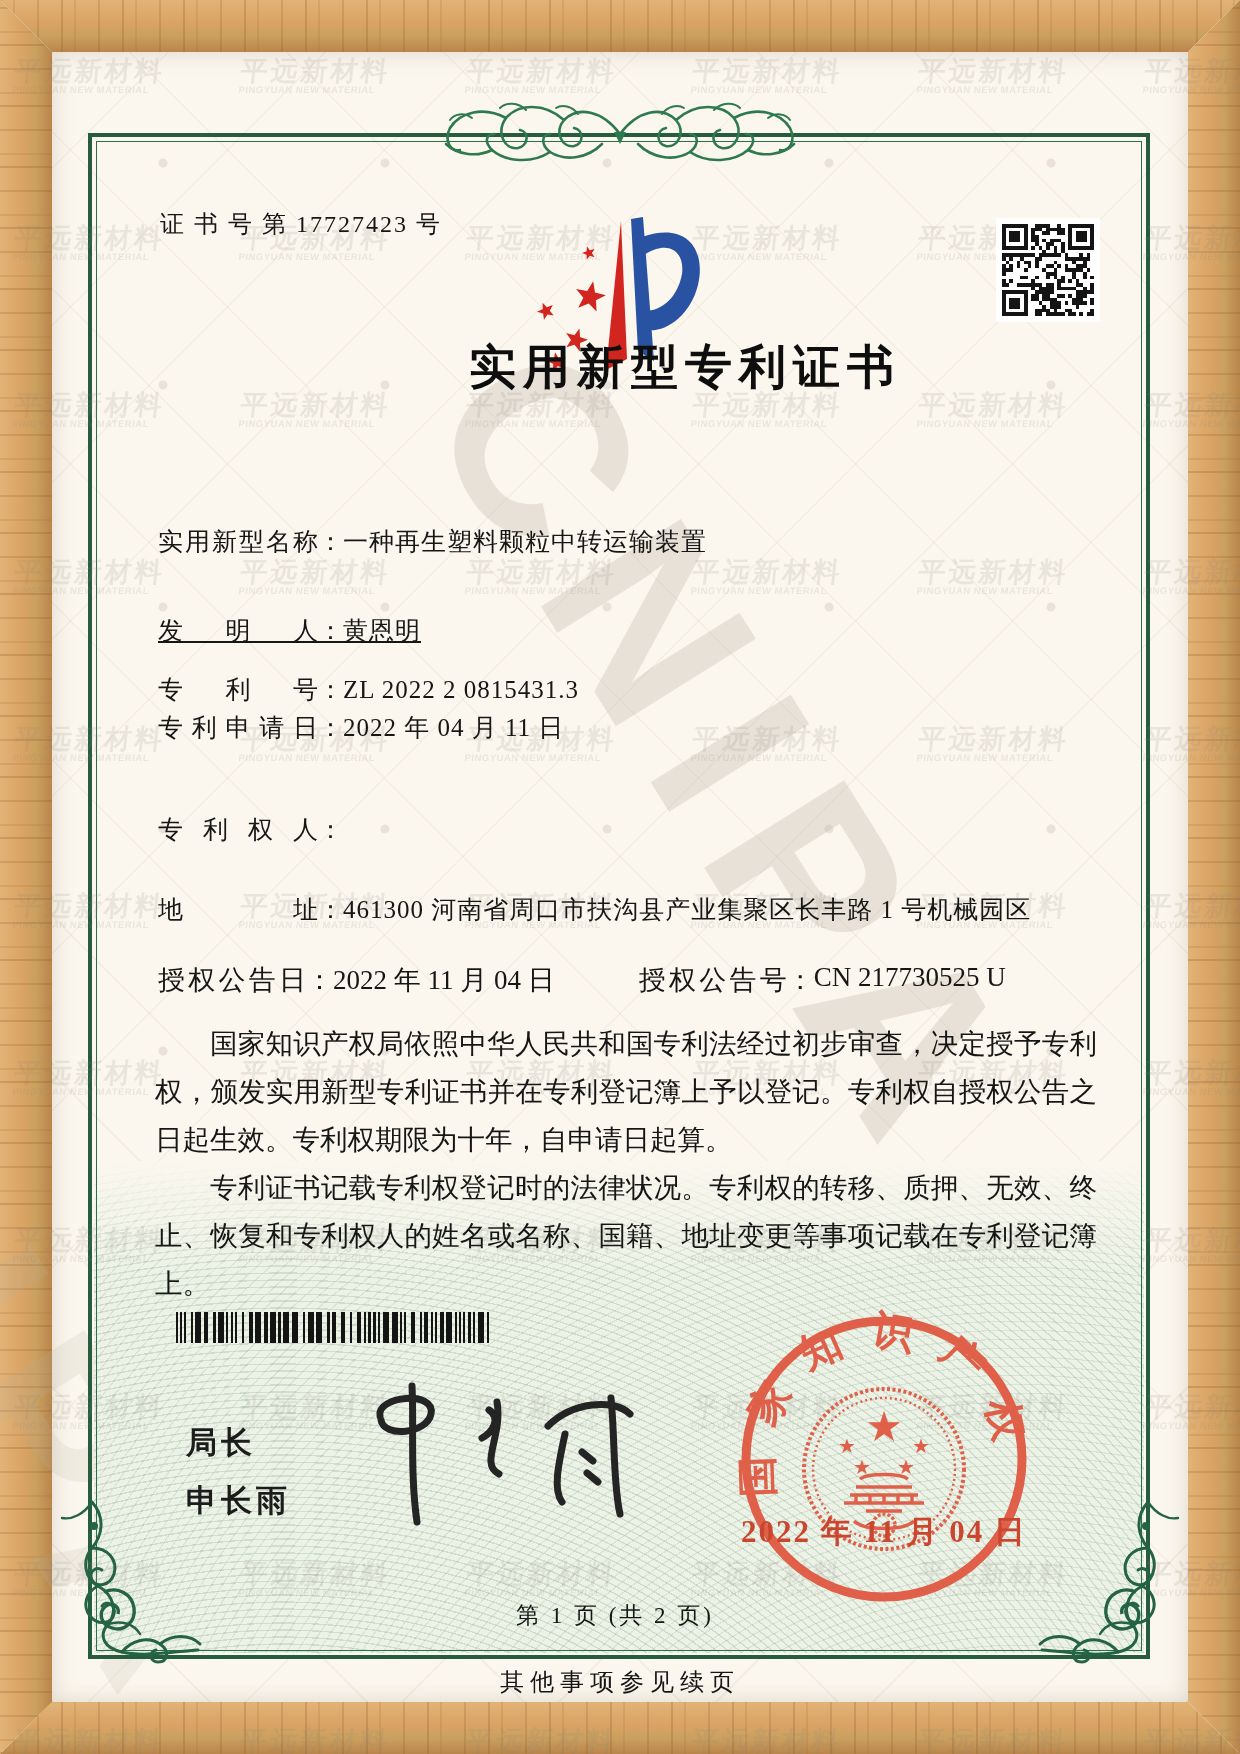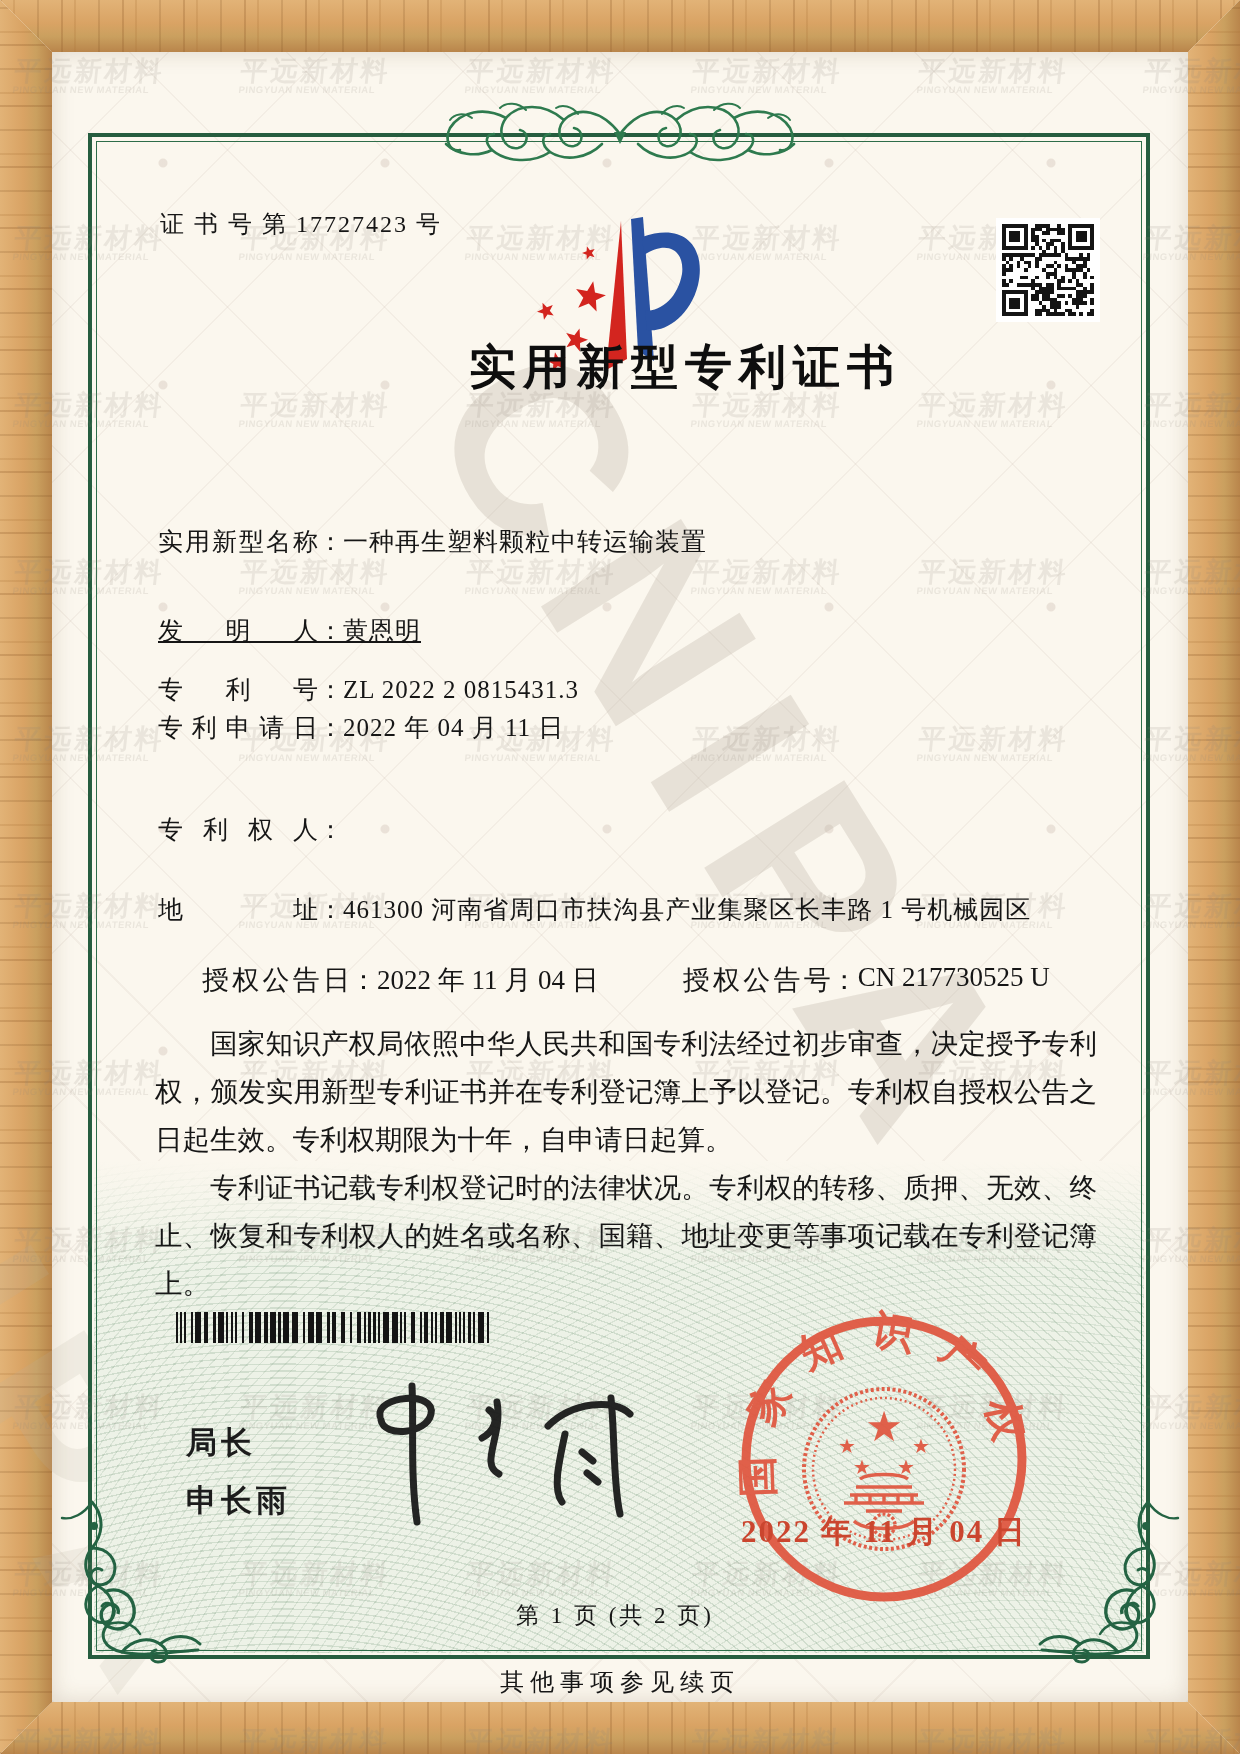--- a/index.html
+++ b/index.html
@@ -86,21 +86,21 @@
   .qr-box{position:absolute;left:996px;top:218px;width:104px;height:104px;background:#fff;padding:0;}
   .qr-box svg{position:absolute;left:6px;top:6px;}
   .title{
     position:absolute;left:96px;top:336px;width:1178px;text-align:center;
     font-size:47px;font-weight:bold;letter-spacing:7px;color:#0e0e0e;
   }
   .frow{position:absolute;left:158px;width:940px;display:flex;font-size:25px;line-height:47px;}
   .flabel{display:inline-block;width:160px;text-align:justify;text-align-last:justify;flex:none;}
   .fcolon{flex:none;}
   .fvalue{flex:1;letter-spacing:1px;}
-  .grant-row{position:absolute;left:158px;top:962px;width:950px;display:flex;font-size:27px;margin-left:44px;}
+  .grant-row{position:absolute;left:158px;top:962px;width:950px;display:flex;font-size:27px;}
   .grant-item{display:flex;}
   .grant-item .flabel{width:148px;}
   .grant-gap{width:84px;flex:none;}
   .paras{position:absolute;left:155px;top:1020px;width:942px;font-size:27.5px;line-height:48px;text-align:justify;}
   .paras p{margin:0;text-indent:2em;}
   .barcode{position:absolute;left:176px;top:1312px;}
   .director{
     position:absolute;left:186px;top:1414px;
     font-family:"Liberation Sans","DejaVu Sans",sans-serif;
     font-size:31px;font-weight:bold;line-height:58px;color:#1c1c1c;letter-spacing:4px;

